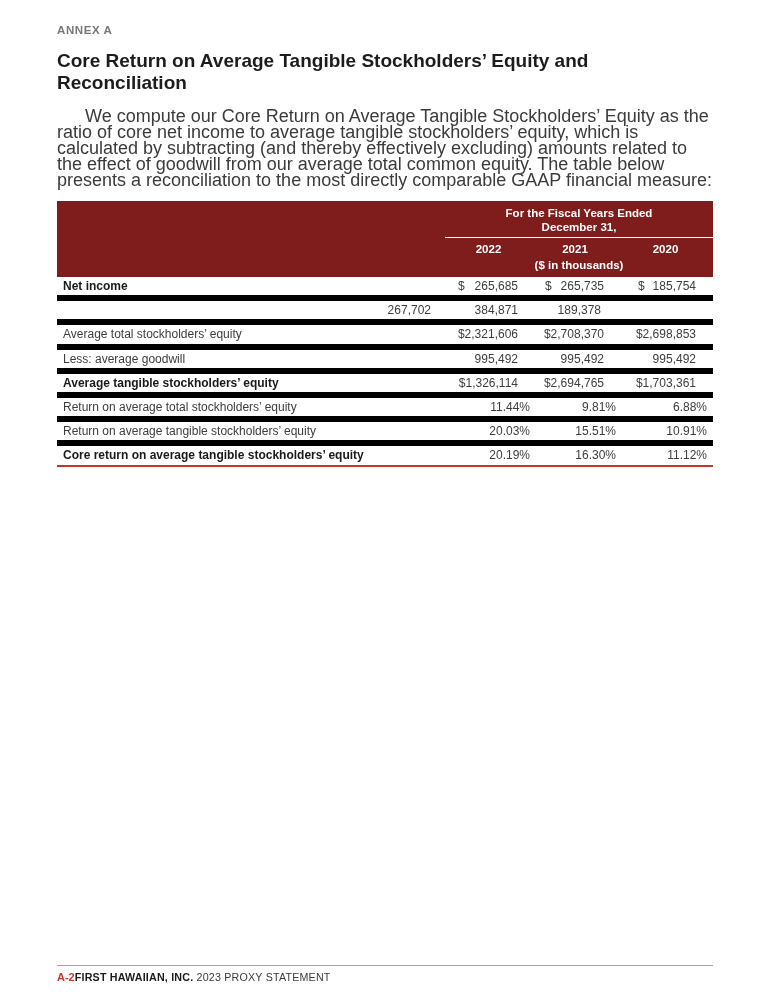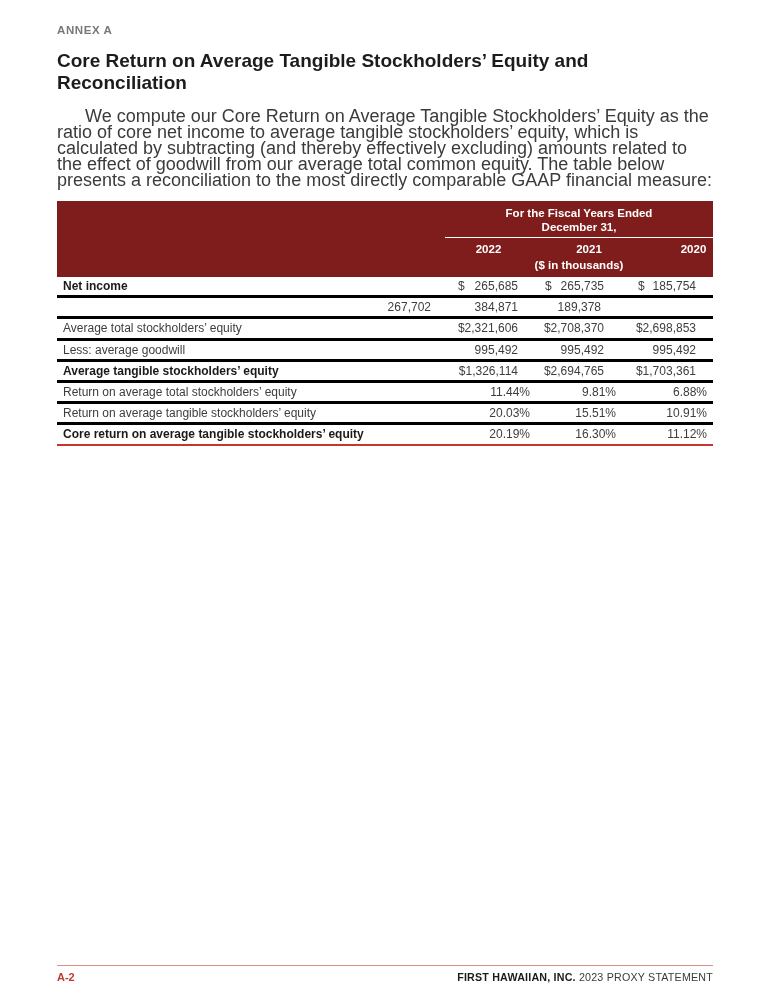--- a/index.html
+++ b/index.html
@@ -41,33 +41,32 @@
   }
   .thead-right{padding-top:6px;}
   .group-title{
     text-align:center;font-weight:bold;
     font-size:11.5px;line-height:13.5px;
   }
   .thead-rule{border-bottom:1px solid #ffffff;margin-top:3px;}
   .years{
     display:grid;grid-template-columns:87px 86px 95px;
     padding:5px 0 1px 0;
-    gap:14px;
   }
   .years span{text-align:center;font-weight:bold;font-size:11.5px;}
   .units{
     text-align:center;font-weight:bold;font-size:11.5px;
     padding:3px 0 6px 0;
   }
   .trow{
     display:grid;
     grid-template-columns:388px 87px 86px 95px;
     align-items:center;
     height:18.2px;
-    border-bottom:3px solid #000000;
+    border-bottom:6px solid #000000;
     font-size:12px;color:#3d3d3d;
   }
   .trow:last-child{border-bottom:none;}
   .trow.bold .label{font-weight:bold;color:#1a1a1a;}
   .cell{white-space:nowrap;}
   .label{padding-left:6px;}
   .num{text-align:right;}
   .amt{padding-right:14px;}
   .pct{padding-right:2px;}
   .num:last-child{padding-right:6px;}
@@ -77,21 +76,21 @@
     padding-left:13px;padding-right:14px;
   }
   .dsplit:last-child{padding-left:20px;padding-right:17px;}
   
   .footer{
     position:absolute;left:57px;width:656px;top:965px;
   }
   .footer-rule{border-top:1.5px solid #dc8f88;}
   .footer-row{
     margin-top:5px;
-    display:flex;justify-content:space-between;align-items:baseline;
+    display:flex;align-items:baseline;
   }
   .page-num{font-size:11px;font-weight:bold;color:#c2382e;}
   .footer-right{font-size:10.7px;color:#3b3b3b;letter-spacing:0.2px;}
   .footer-right b{color:#1b1b1b;}
 </style>
 </head>
 <body>
 
 <div class="page">
   <div class="content">

